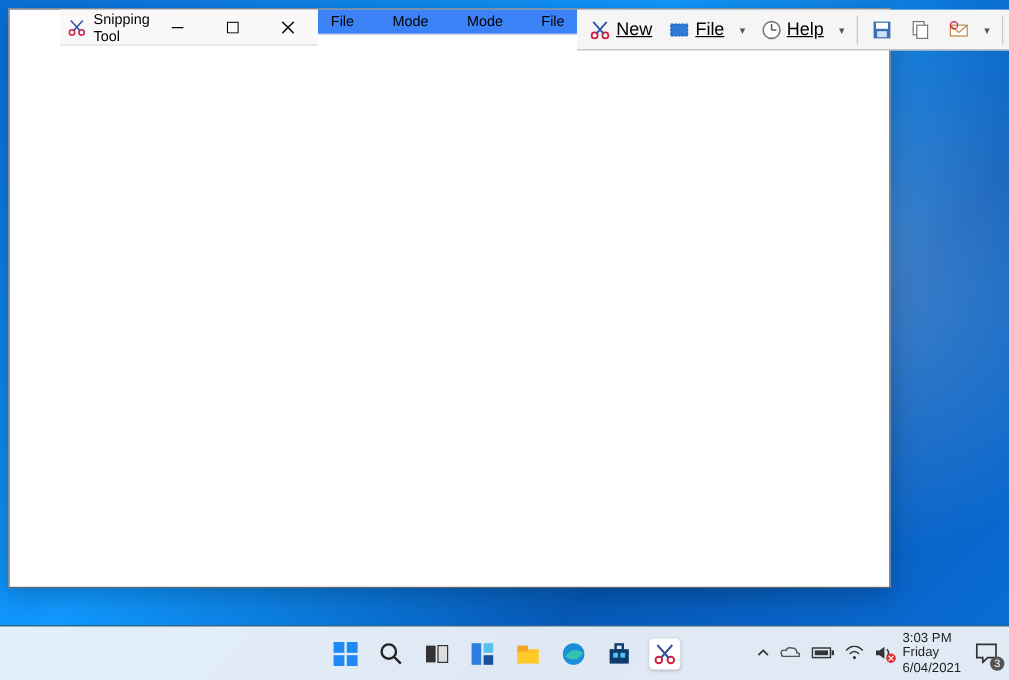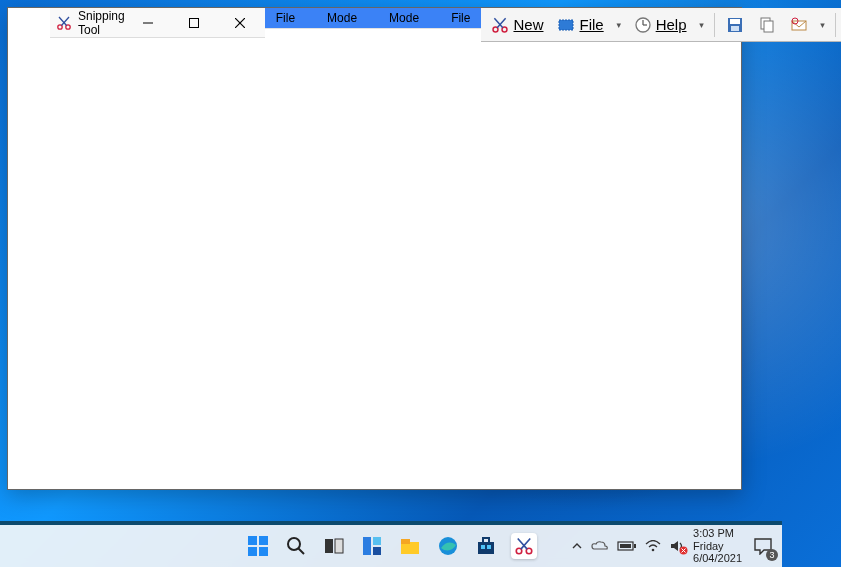--- a/index.html
+++ b/index.html
@@ -68,22 +68,22 @@
   .snap-taskbar { height:42px; background:#fdfdfd; display:flex; align-items:center; justify-content:center; gap:18px; border-top:1px solid #ddd;}
   .snap-taskbar .group { display:flex; align-items:center; gap:18px; }
   .snap-taskbar .right { margin-left:auto; padding-right:10px; display:flex; align-items:center; gap:8px; font-size:12px;}
   .tb-icon { width:22px; height:22px; display:flex; align-items:center; justify-content:center; }
 
   .vscroll-ind { position:absolute; right:4px; top:116px; width:3px; height:166px; background:#9a9a9a; border-radius:2px;}
   .hscroll-ind { position:absolute; left:176px; bottom:3px; width:376px; height:3px; background:#9a9a9a; border-radius:2px;}
 
   
   .taskbar {
-    position:absolute; left:0; bottom:0; width:782px; height:46px;
-    background:#f6f7f8e8; border-top:4px solid #0c4a6e; display:flex; align-items:center;
+    position:absolute; left:0; bottom:0; width:841px; height:46px;
+    background:#f6f7f8e8; border-top:1px solid #0c4a6e; display:flex; align-items:center;
     backdrop-filter: blur(4px);
   }
   .taskbar .center { position:absolute; left:50%; transform:translateX(-50%); display:flex; align-items:center; gap:12px;}
   .taskbar .tray { margin-left:auto; display:flex; align-items:center; gap:8px; padding-right:6px; font-size:11px; color:#222;}
   .tray .clock { text-align:left; line-height:1.15; }
   .tb-main-icon { width:26px; height:26px; display:flex; align-items:center; justify-content:center; border-radius:4px;}
   .tb-main-icon.active { background:#fff; box-shadow:0 1px 3px rgba(0,0,0,0.2);}
   .notif-badge {
     width:26px; height:26px; display:flex; align-items:center; justify-content:center;
     position:relative;

